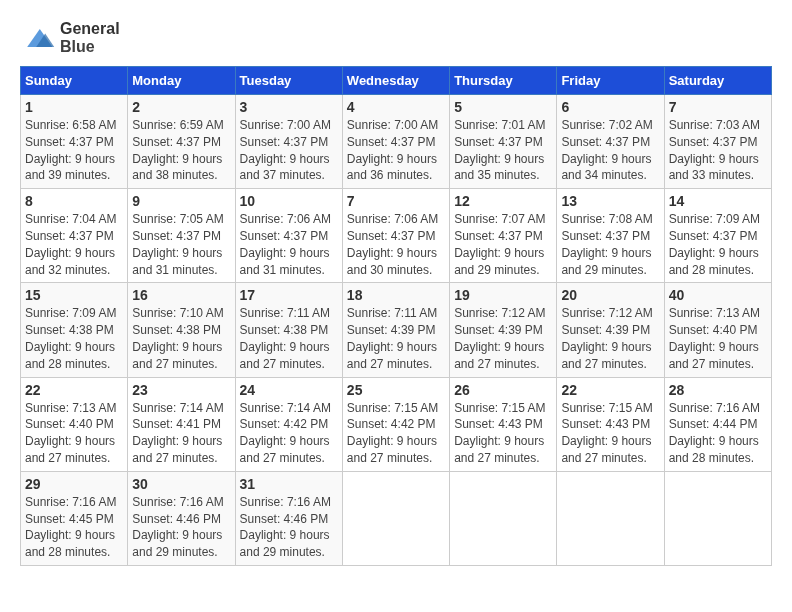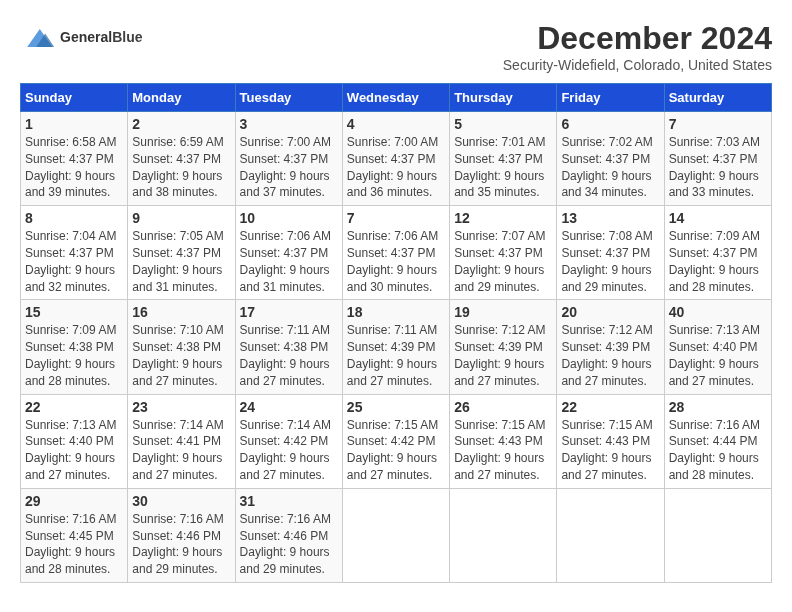--- a/index.html
+++ b/index.html
@@ -16,22 +16,22 @@
       align-items: flex-start;
       margin-bottom: 10px;
     }
     .logo {
       display: flex;
       align-items: center;
       gap: 4px;
     }
     .logo-text {
       display: flex;
-      flex-direction: row;
-      font-size: 14px;
+      flex-direction: column;
+      font-size: 16px;
       font-weight: bold;
       color: #333;
       line-height: 1.1;
       justify-content: flex-end;
     }
     .logo-text span:first-child { color: #333; }
     .logo-text span:last-child { color: #404040; }
     .logo-icon {
       width: 36px;
       height: 36px;
@@ -97,24 +97,20 @@
     <svg class="logo-icon" viewBox="0 0 40 40">
       <rect x="0" y="0" width="40" height="40" fill="white"></rect>
 
       <polygon points="8,30 22,10 36,30" fill="#4a90d9" opacity="0.9"></polygon>
       <polygon points="18,30 28,15 38,30" fill="#2a6aaa" opacity="0.7"></polygon>
     </svg>
     <div class="logo-text">
       <span>General</span>
       <span>Blue</span>
     </div>
-  </div>
-  <div class="title-area">
-    <div class="month-title">December 2024</div>
-    <div class="location-title">Security-Widefield, Colorado, United States</div>
   </div>
 </div>
 
 <table>
   <thead>
     <tr>
     <th>Sunday</th>
         <th>Monday</th>
         <th>Tuesday</th>
         <th>Wednesday</th>

